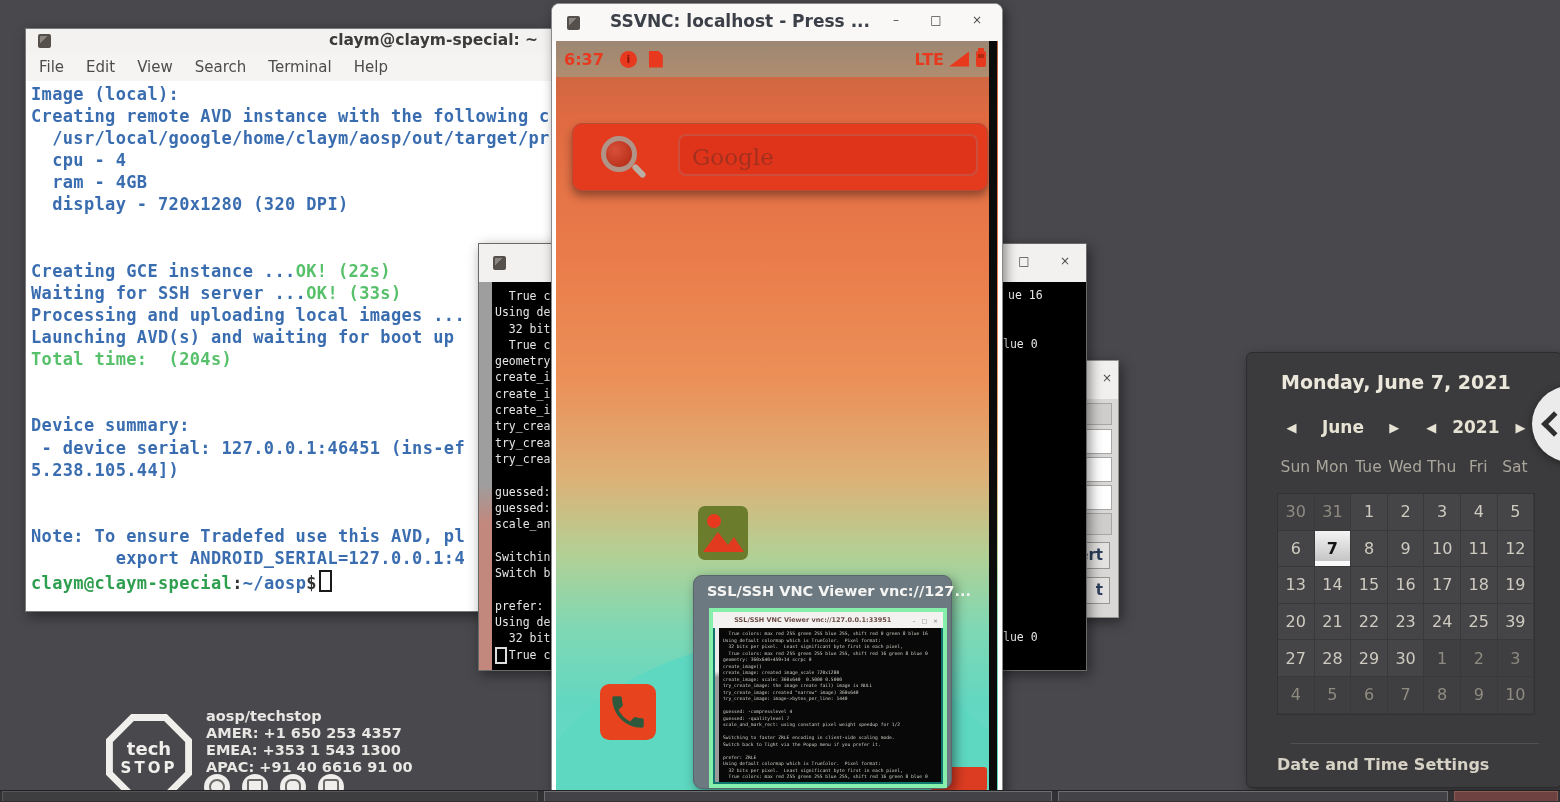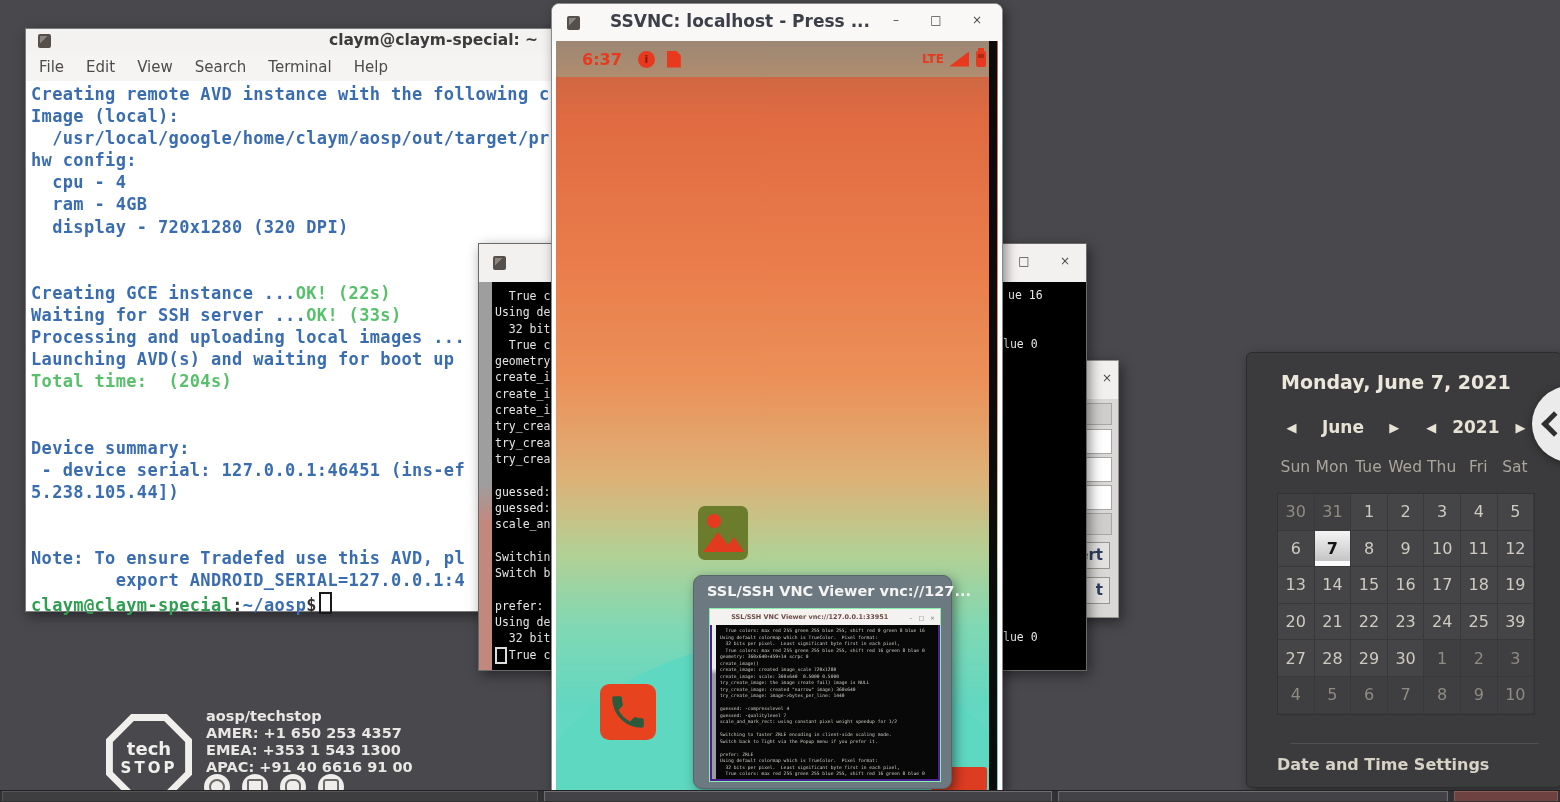--- a/index.html
+++ b/index.html
@@ -59,24 +59,23 @@
     </div>
     <div class="t1menu abs" style="left:0;right:0;top:24px;height:28px;background:#f6f4f3;border-bottom:1px solid #dcdad8;">
       <span>File</span>
       <span>Edit</span>
       <span>View</span>
       <span>Search</span>
       <span>Terminal</span>
       <span>Help</span>
     </div>
     <div class="t1body">
+      <div class="tl b">Image (local):</div>
       <div class="tl b">Creating remote AVD instance with the following c</div>
-      <div class="tl b">Image (local):</div>
       <div class="tl b">  /usr/local/google/home/claym/aosp/out/target/pr</div>
-      <div class="tl b">hw config:</div>
       <div class="tl b">  cpu - 4</div>
       <div class="tl b">  ram - 4GB</div>
       <div class="tl b">  display - 720x1280 (320 DPI)</div>
       <div class="tl"></div>
         <div class="tl"></div>
       <div class="tl"><span class="b">Creating GCE instance ...</span><span class="g">OK! (22s)</span></div>
       <div class="tl"><span class="b">Waiting for SSH server ...</span><span class="g">OK! (33s)</span></div>
       <div class="tl b">Processing and uploading local images ...</div>
       <div class="tl b">Launching AVD(s) and waiting for boot up</div>
       <div class="tl g">Total time:  (204s)</div>
@@ -152,32 +151,38 @@
       <span class="wbtn" style="position:absolute;left:375px;top:9px;">□</span>
       <span class="wbtn" style="position:absolute;left:416px;top:9px;">×</span>
     </div>
 
     <div class="abs" style="left:4px;top:37px;width:442px;height:753px;overflow:hidden;
                 background:linear-gradient(180deg,#c06543 0%,#e06a41 10%,#ea7d4b 30%,#eb9058 45%,#ddb177 58%,#b3d094 68%,#7fd8b4 78%,#63d7c1 88%,#66dcc6 100%);">
 
       <div class="abs" style="left:-70px;right:-70px;top:600px;height:320px;background:#5ed8c1;border-radius:50% 50% 0 0 / 90% 90% 0 0;"></div>
 
       <div class="statusbar">
-        <span class="sb-red" style="margin-left:26px;">6:37</span>
+        <span class="sb-red" style="margin-left:8px;">6:37</span>
         <span style="margin-left:16px;width:17px;height:17px;border-radius:50%;background:#e8391f;color:#8a1408;font-size:11px;font-weight:bold;display:flex;align-items:center;justify-content:center;">i</span>
         <span style="margin-left:12px;width:14px;height:17px;background:#e8391f;clip-path:polygon(0 0,65% 0,100% 28%,100% 100%,0 100%);"></span>
         <span style="flex:1;"></span>
-        <span class="sb-red" style="font-size:12px;">LTE</span>
+        <span class="sb-red" style="font-size:16px;">LTE</span>
         <span style="margin-left:5px;width:20px;height:15px;background:#e8391f;clip-path:polygon(100% 0,100% 100%,0 100%);"></span>
         <span style="margin-left:7px;margin-right:4px;width:10px;height:16px;background:#e8391f;border-radius:2px;position:relative;">
           <span class="abs" style="left:2px;top:-3px;width:6px;height:3px;background:#e8391f;"></span>
           <span class="abs" style="left:2px;top:3px;width:6px;height:4px;background:#b02a12;"></span>
         </span>
       </div>
 
+      <div style="position:absolute;left:16px;top:82px;width:414px;height:66px;background:#e43a1e;border:1px solid #b84a36;border-radius:10px;box-shadow:0 5px 9px rgba(60,25,20,.5);">
+        <span style="position:absolute;left:28px;top:12px;width:26px;height:26px;border-radius:50%;border:5px solid #b09488;background:radial-gradient(circle at 35% 35%,#d8503a,#b02812);"></span>
+        <span style="position:absolute;left:58px;top:44px;width:16px;height:6px;background:#b8b0a4;border-radius:3px;transform:rotate(45deg);"></span>
+        <div style="position:absolute;left:105px;top:10px;width:300px;height:42px;background:#e0341a;border:2px solid rgba(190,100,85,.55);border-radius:8px;
+                    font-family:'DejaVu Serif',serif;font-size:23px;color:rgba(150,48,32,.85);padding-left:12px;line-height:42px;box-sizing:border-box;">Google</div>
+      </div>
 
       <div style="position:absolute;left:142px;top:465px;width:50px;height:54px;">
         <svg width="50" height="54" viewBox="0 0 50 54">
           <rect x="0" y="0" width="50" height="54" rx="7" fill="#6b7c2d"></rect>
           <circle cx="16" cy="15" r="7" fill="#e8391f"></circle>
           <path d="M5 46 L20 26 L30 39 L36 31 L46 46 Z" fill="#e23a1e"></path>
         </svg>
       </div>
 
       <div style="position:absolute;left:44px;top:643px;width:56px;height:56px;">
@@ -188,21 +193,21 @@
       </div>
 
       <div style="position:absolute;left:375px;top:726px;width:56px;height:24px;background:#dc3c22;border-radius:3px;"></div>
 
       <div style="position:absolute;left:433px;top:0;bottom:0;width:8px;background:#0c0c0c;"></div>
     </div>
   </div>
 
   <div class="win" style="left:693px;top:575px;width:257px;height:212px;background:#6d7980;border:1px solid #59656c;border-radius:9px;">
     <div style="position:absolute;left:13px;top:7px;font-size:14.5px;font-weight:bold;color:#f4f4f2;white-space:nowrap;">SSL/SSH VNC Viewer vnc://127...</div>
-    <div class="abs" style="left:15px;top:32px;width:230px;height:172px;background:#4c1d95;border:1px solid #86efac;">
+    <div class="abs" style="left:15px;top:32px;width:230px;height:172px;background:#0f766e;border:4px solid #86efac;">
       <div class="abs" style="left:0;right:0;top:0;height:16px;background:#f4f2f0;display:flex;align-items:center;">
         <span style="flex:1;text-align:center;font-size:6.5px;font-weight:bold;color:#6a4a44;">SSL/SSH VNC Viewer vnc://127.0.0.1:33951</span>
         <span class="pvbar-ctl" style="margin-right:3px;">– □ ×</span>
       </div>
       <div class="abs" style="left:2px;right:2px;top:16px;bottom:2px;background:#080808;overflow:hidden;">
         <div class="abs" style="left:0;top:0;bottom:0;width:4px;background:linear-gradient(180deg,#ececec 0%,#ececec 28%,#9c9c9c 32%,#9c9c9c 100%);"></div>
         <pre style="position:absolute;left:8px;top:3px;margin:0;font-family:'DejaVu Sans Mono',monospace;font-size:4.6px;line-height:6.5px;color:#cdd0c6;white-space:pre;">  True colors: max red 255 green 255 blue 255, shift red 0 green 8 blue 16
 Using default colormap which is TrueColor.  Pixel format:
   32 bits per pixel.  Least significant byte first in each pixel,
   True colors: max red 255 green 255 blue 255, shift red 16 green 8 blue 0

